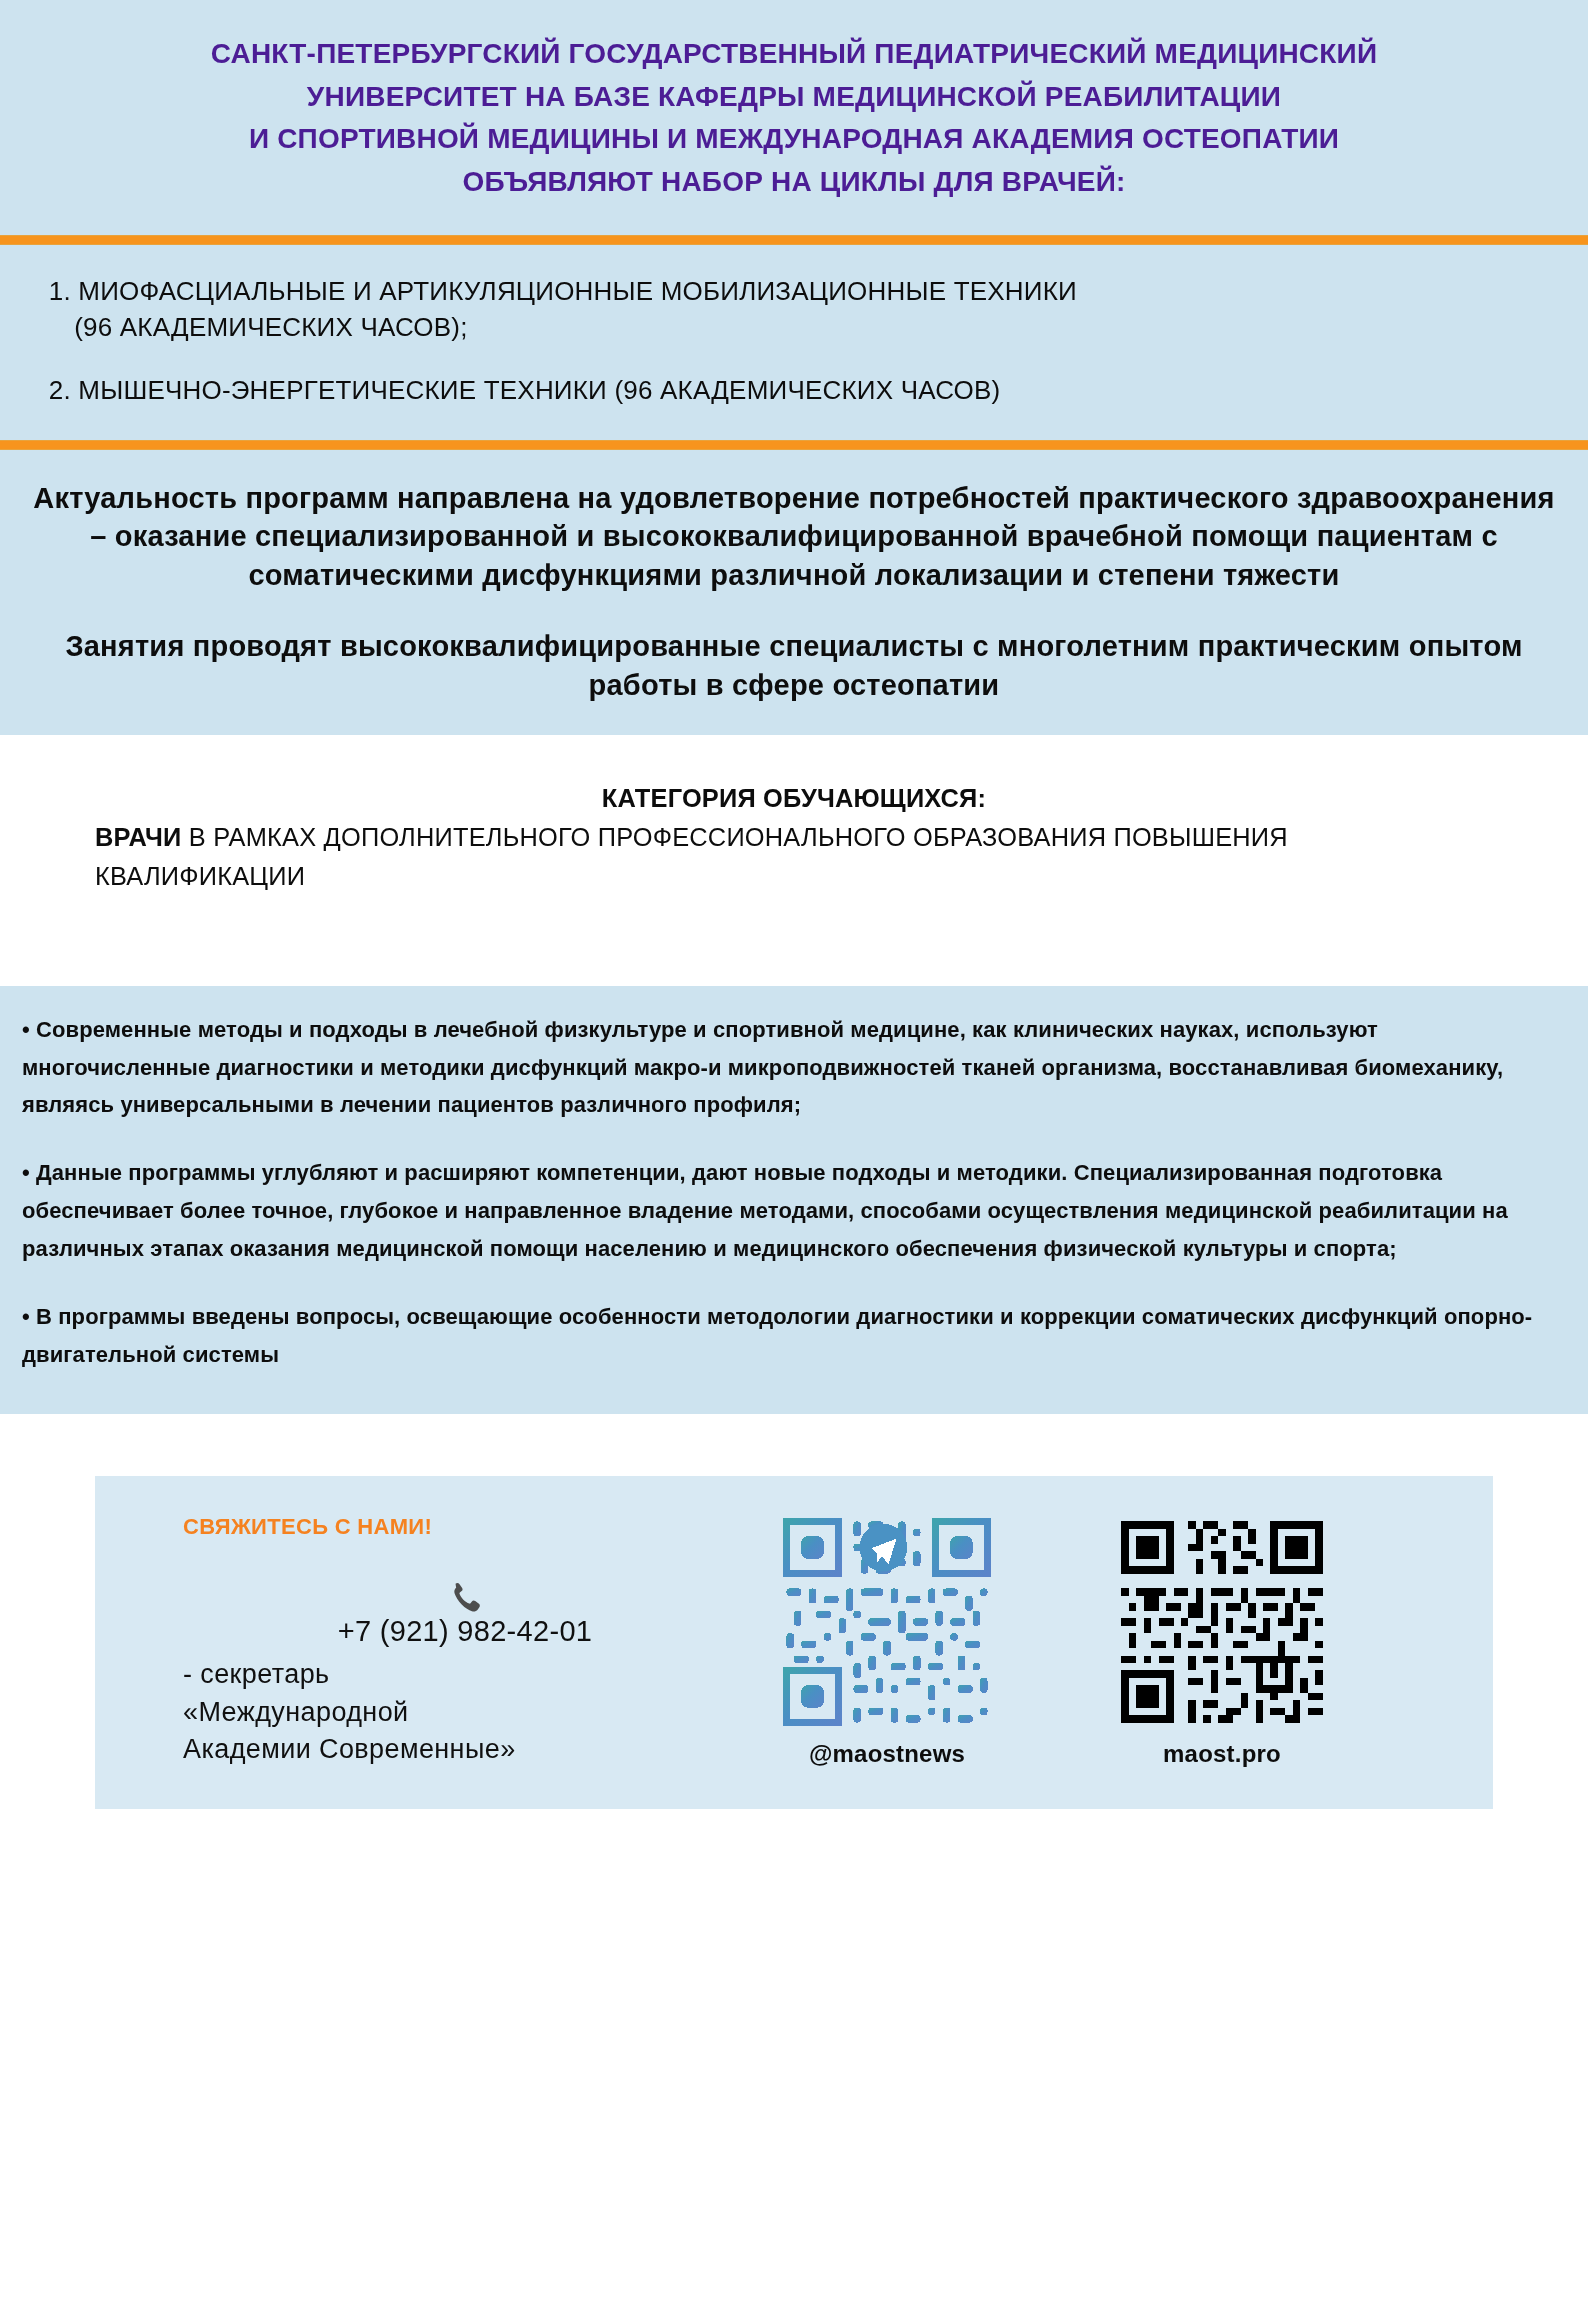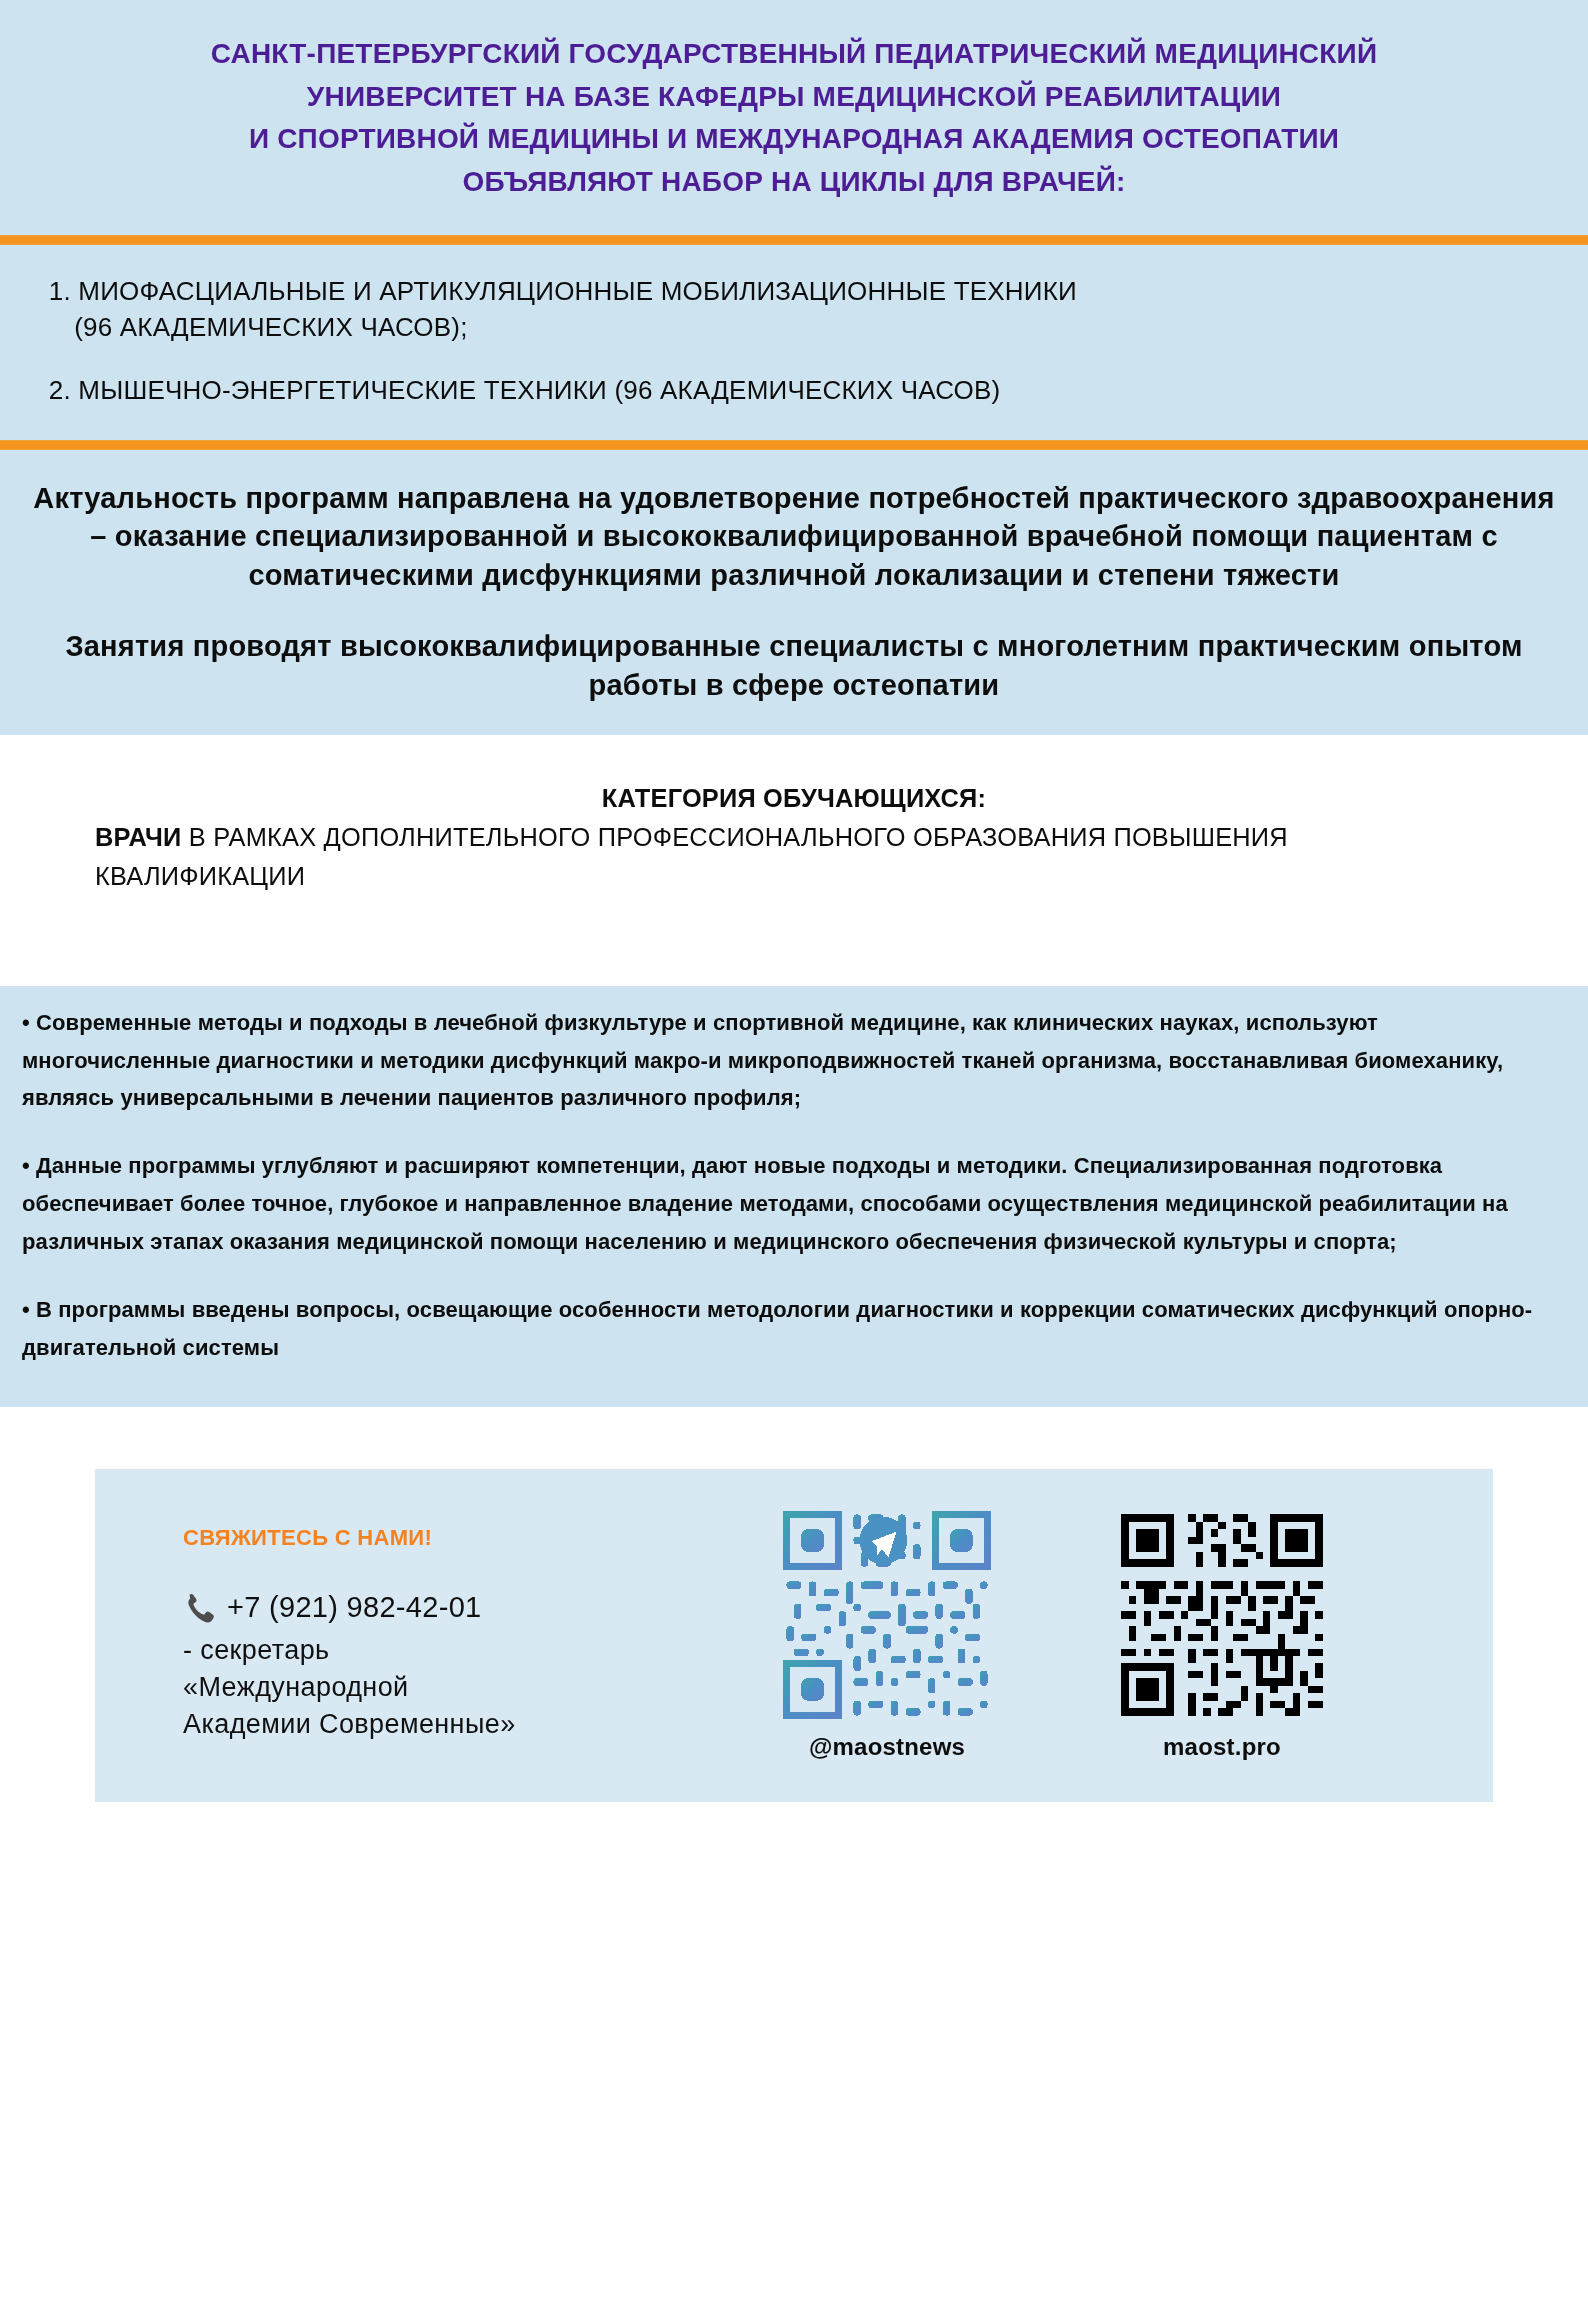--- a/index.html
+++ b/index.html
@@ -91,21 +91,21 @@
     font-size: 25.4px;
     letter-spacing: 0.2px;
     line-height: 1.55;
     color: #0d0d0d;
   }
   .category .cat-text b { font-weight: bold; }
   .category .gap { height: 41px; }
 
   
   .bullets {
-    padding: 18px 32px 41px 22px;
+    padding: 25px 32px 41px 22px;
   }
   .bullets .bullet {
     font-weight: bold;
     font-size: 22px;
     line-height: 1.72;
     letter-spacing: 0.1px;
     color: #0d0d0d;
     margin-bottom: 30px;
   }
   .bullets .bullet:last-child { margin-bottom: 0; }
@@ -128,22 +128,23 @@
   .contact-title {
     color: #f58220;
     font-weight: bold;
     font-size: 22px;
     letter-spacing: 0.3px;
     margin-bottom: 40px;
   }
   .phone-row {
     display: flex;
     align-items: center;
-    gap: 11px;
+    gap: 2px;
     margin-bottom: 8px;
+    flex-direction: column;
   }
   .phone-icon { width: 33px; height: 33px; flex: 0 0 33px; }
   .phone-num {
     font-size: 29px;
     font-weight: 500;
     letter-spacing: 0.3px;
     color: #101010;
   }
   .contact-line {
     font-size: 27px;

